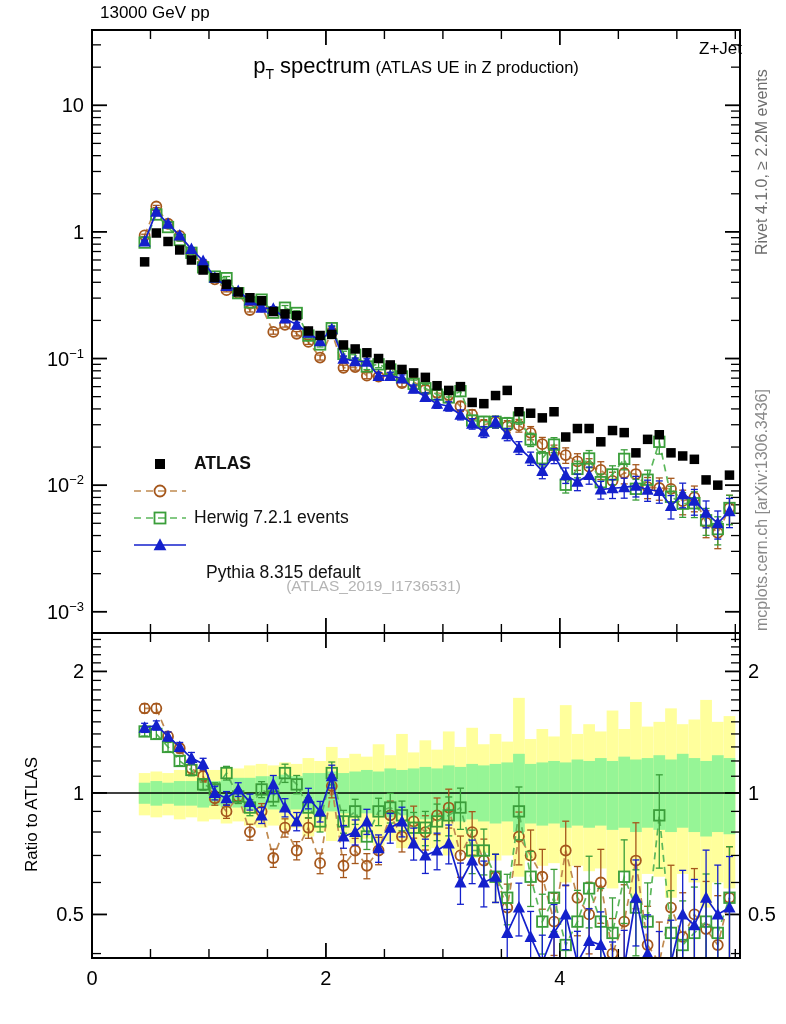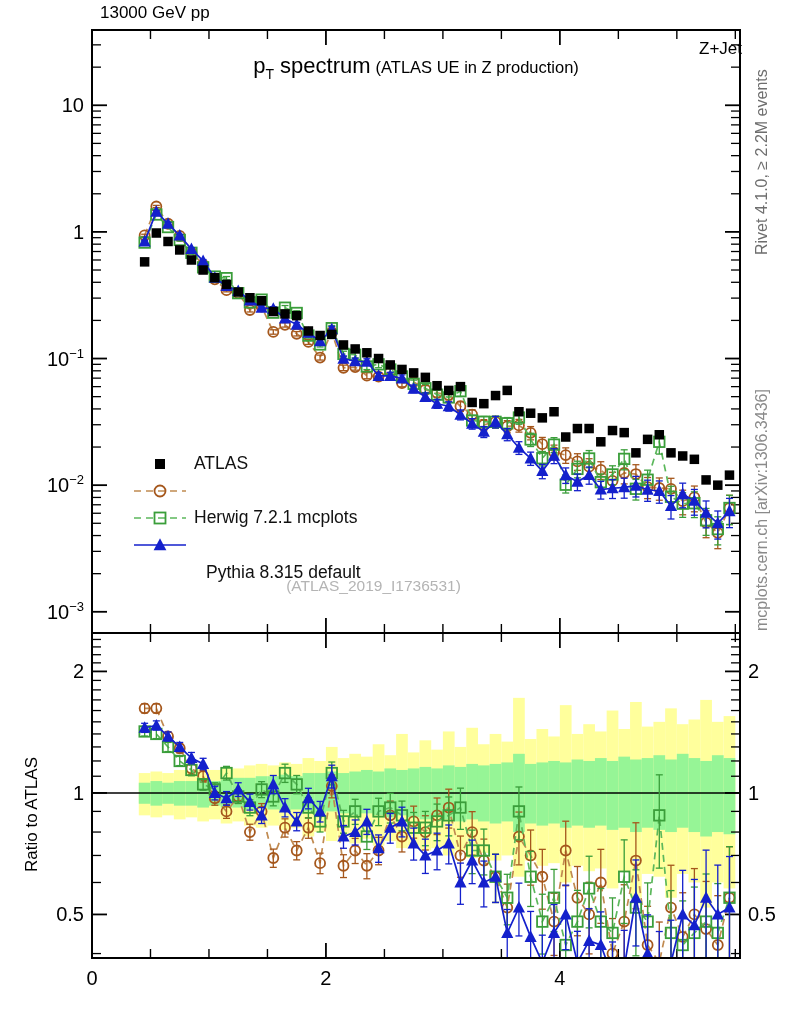--- a/index.html
+++ b/index.html
@@ -1633,22 +1633,22 @@
       </g>
     </svg>
 
   <div id="hdr-left" class="hdr">13000 GeV pp</div>
   <div id="hdr-right" class="hdr">Z+Jet</div>
 
   <div id="plot-title">
     <span class="tp">p</span><span class="tsub">T</span><span class="tp"> spectrum</span><span class="tparen">(ATLAS UE in Z production)</span>
   </div>
 
-  <div class="legend-label" style="top:453px;">ATLAS</div>
-  <div class="legend-label" style="top:507px;">Herwig 7.2.1 mcplots</div>
+  <div class="legend-label" style="top:453px;font-weight:bold;">ATLAS</div>
+  <div class="legend-label" style="top:507px;">Herwig 7.2.1 events</div>
   <div class="legend-label" style="top:562px;margin-left:12px;">Pythia 8.315 default</div>
 
   <div id="watermark">(ATLAS_2019_I1736531)</div>
 
   <div id="credit-top" class="vtext">Rivet 4.1.0, ≥ 2.2M events</div>
   <div id="credit-bottom" class="vtext">mcplots.cern.ch [arXiv:1306.3436]</div>
   <div id="ratio-ylabel" class="vtext">Ratio to ATLAS</div>
 </div>
 
 </body></html>

